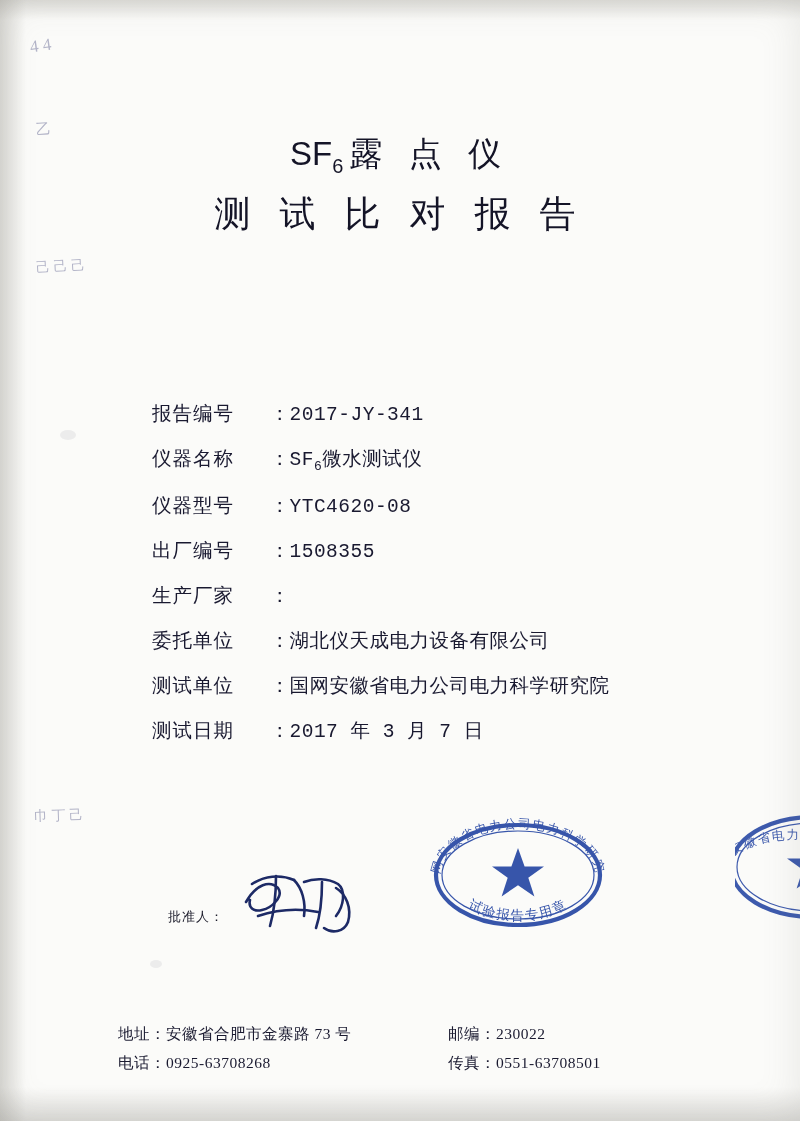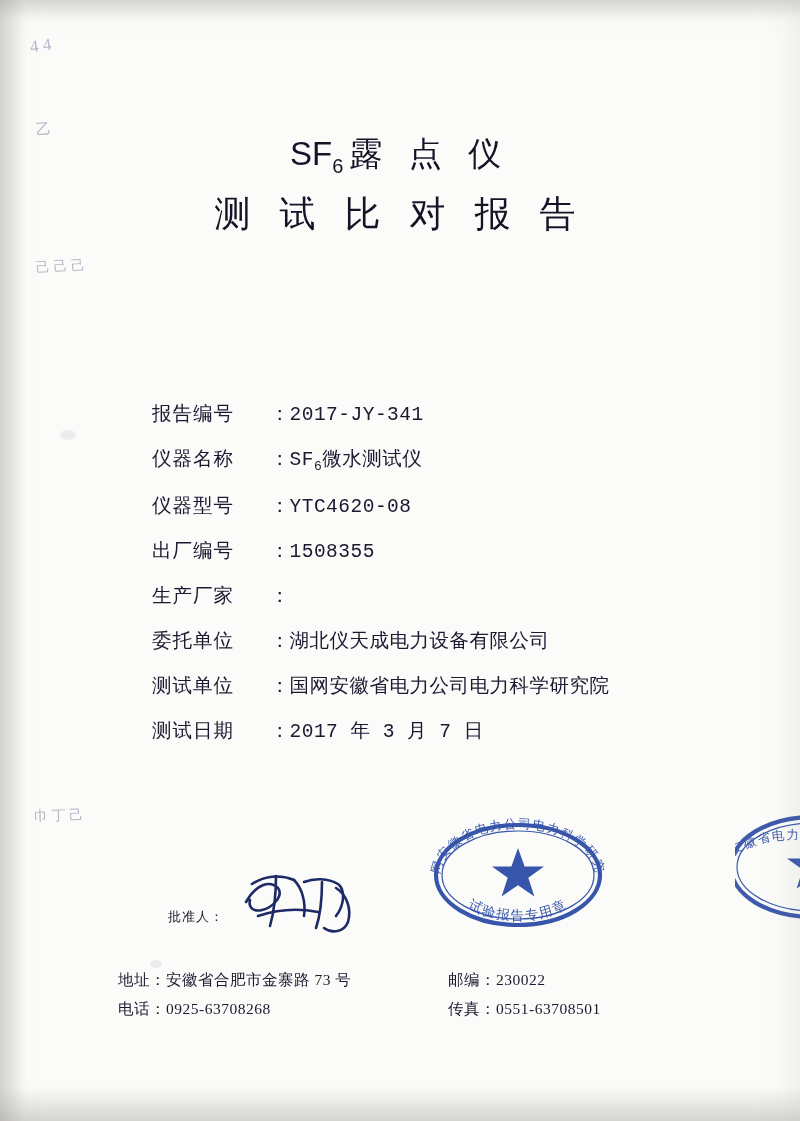--- a/index.html
+++ b/index.html
@@ -133,21 +133,21 @@
   .stamp {
     position: absolute;
     pointer-events: none;
   }
   .stamp-main { left: 418px; top: 810px; }
   .stamp-edge { left: 735px; top: 795px; }
 
   
   .footer {
     position: absolute;
-    top: 970px;
+    top: 1024px;
     left: 118px;
     width: 600px;
     font-size: 15.5px;
     color: #1a1a30;
   }
   .footer-row {
     display: flex;
     margin-bottom: 8px;
   }
   .footer-col-left { width: 330px; flex: 0 0 330px; letter-spacing: 0.5px; }

